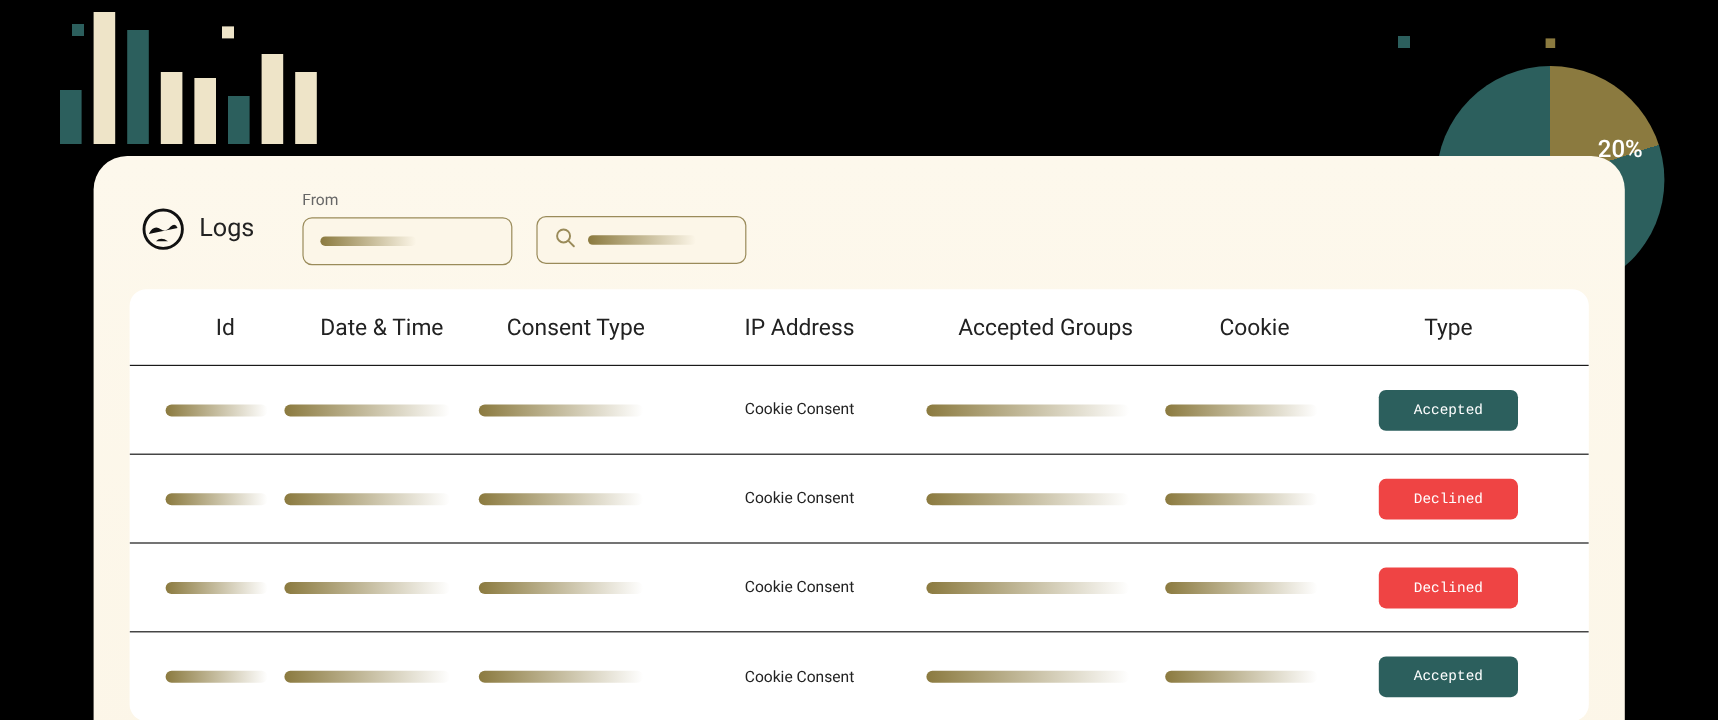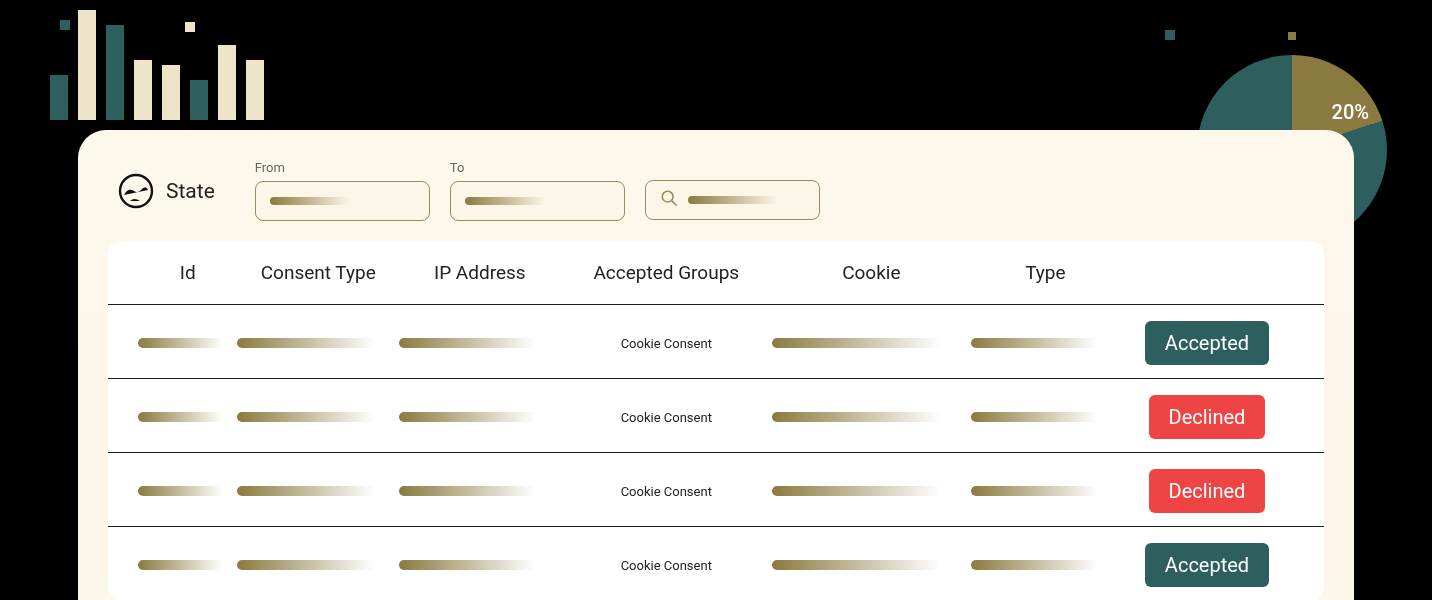--- a/index.html
+++ b/index.html
@@ -59,20 +59,21 @@
     top: 50%; left: 50%;
     width: 22px; height: 22px;
     background: #fff;
     transform: translate(-2px,-14px) rotate(45deg);
   }
   .pie-label {
     position: absolute;
     color: #fff;
     font-size: 20px;
     font-weight: 500;
+    margin-top: 12px;
   }
   .pie-label.a { top: 45px; right: 18px; }
   .pie-label.b { top: 128px; left: 28px; }
 
   
   .panel {
     position: absolute;
     top: 130px;
     left: 78px;
     right: 78px;
@@ -172,25 +173,26 @@
     font-size: 13px;
     color: #222;
     text-align: center;
   }
   .state-cell {
     display: flex;
     justify-content: center;
   }
   .badge {
     color: #fff;
-    font-size: 20px;
+    font-size: 12px;
     padding: 10px 20px;
     border-radius: 6px;
     min-width: 116px;
     text-align: center;
+    font-family: Liberation Mono, monospace;
   }
   .badge.accepted { background: #2c5f5d; }
   .badge.declined { background: #ef4444; }
 </style>
 </head>
 <body>
 
 <div class="deco-bars">
   <div class="bar b1"></div>
   <div class="bar b2"></div>
@@ -216,51 +218,46 @@
 
   <div class="filters">
     <div class="logo-group">
       <span class="globe">
         <svg viewBox="0 0 36 36" width="36" height="36">
           <circle cx="18" cy="18" r="16" fill="none" stroke="#111" stroke-width="2.4"></circle>
           <path d="M6 22 Q10 14 16 18 Q20 21 24 16 Q28 12 30 17" fill="#111"></path>
           <path d="M12 28 Q16 24 22 28" fill="#111"></path>
         </svg>
       </span>
-      <span class="logs-title">State</span>
+      <span class="logs-title">Logs</span>
     </div>
 
     <div class="field-group">
       <span class="field-label">From</span>
       <div class="input-box">
         <span class="placeholder-line"></span>
       </div>
     </div>
 
-    <div class="field-group">
-      <span class="field-label">To</span>
-      <div class="input-box">
-        <span class="placeholder-line"></span>
-      </div>
-    </div>
 
     <div class="search-box">
       <span class="search-icon">
         <svg width="18" height="18" viewBox="0 0 20 20" fill="none">
           <circle cx="8.5" cy="8.5" r="6" stroke="#9a8b5a" stroke-width="1.8"></circle>
           <line x1="13.5" y1="13.5" x2="18" y2="18" stroke="#9a8b5a" stroke-width="1.8" stroke-linecap="round"></line>
         </svg>
       </span>
       <span class="placeholder-line"></span>
     </div>
   </div>
 
   <div class="table">
     <div class="thead">
       <div>Id</div>
+      <div>Date &amp; Time</div>
       <div>Consent Type</div>
       <div>IP Address</div>
       <div>Accepted Groups</div>
       <div>Cookie</div>
       <div>Type</div>
     </div>
     <div id="tbody">
         <div class="trow">
           <span class="cell-line"></span>
           <span class="cell-line"></span>

